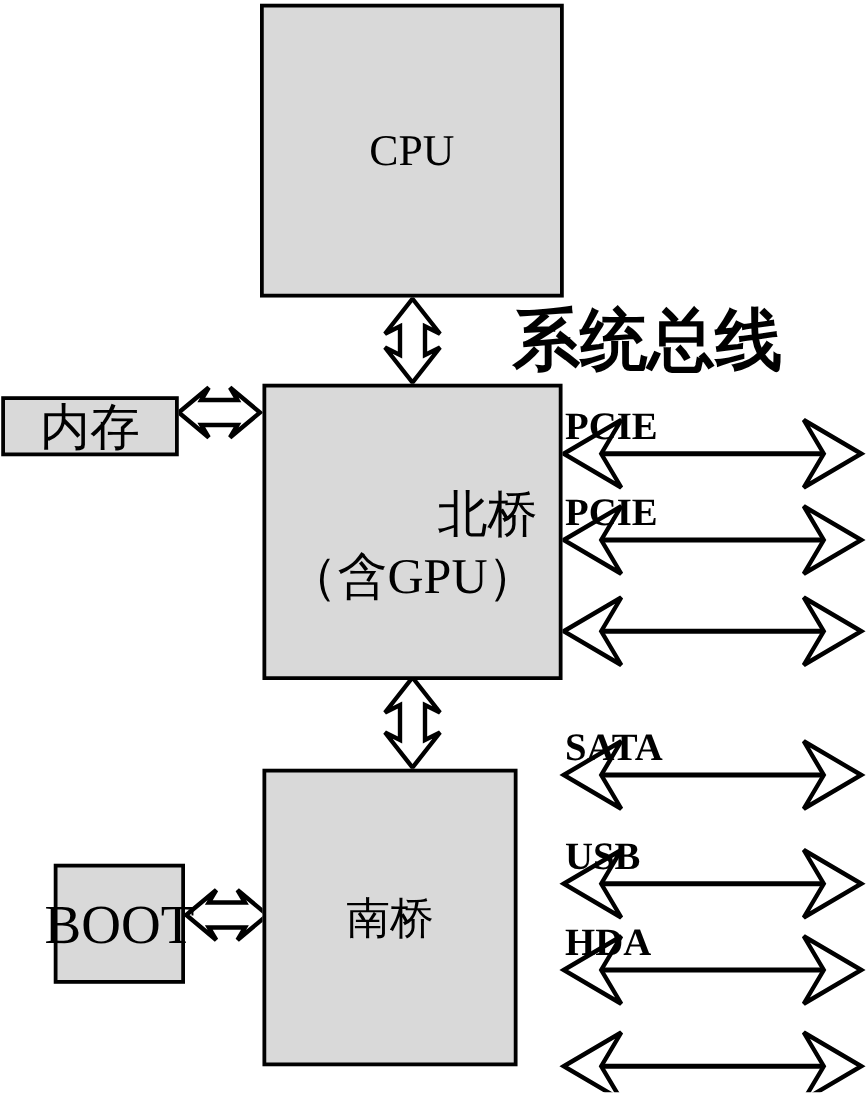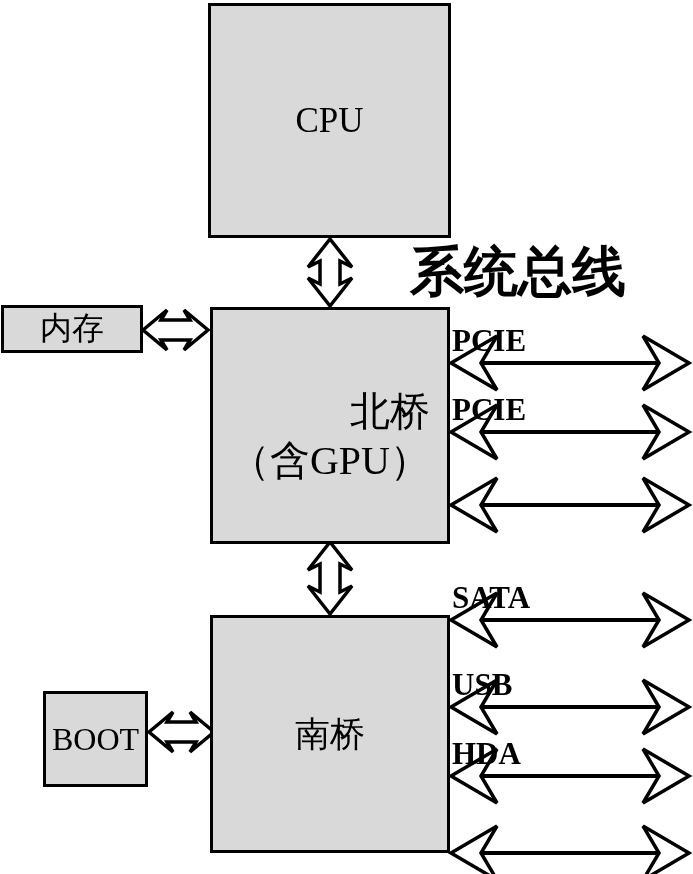--- a/index.html
+++ b/index.html
@@ -26,23 +26,23 @@
     background: var(--box-fill, #d9d9d9);
     border: 3px solid var(--line, #000000);
     box-sizing: border-box;
     display: flex;
     align-items: center;
     justify-content: center;
     text-align: right;
   }
   .box-cpu      { left: 208px; top: 3px;   width: 243px; height: 235px; font-size: 35px; }
   .box-nb       { left: 210px; top: 307px; width: 240px; height: 237px; font-size: 40px; line-height: 49px; padding-top: 20px; }
-  .box-sb       { left: 210px; top: 615px; width: 240px; height: 238px; font-size: 35px; }
-  .box-mem      { left: 1px;   top: 305px; width: 142px; height: 48px;  font-size: 32px; }
-  .box-bootrom  { left: 43px;  top: 691px; width: 105px; height: 96px;  font-size: 32px; line-height: 43px; }
+  .box-sb       { left: 210px; top: 615px; width: 204px; height: 238px; font-size: 35px; }
+  .box-mem      { left: 1px;   top: 317px; width: 142px; height: 48px;  font-size: 40px; }
+  .box-bootrom  { left: 43px;  top: 691px; width: 105px; height: 96px;  font-size: 44px; line-height: 43px; }
   .bus-label {
     position: absolute;
     left: 366px;
     top: 250px;
     font-size: 54px;
     line-height: 44px;
     font-weight: bold;
     white-space: nowrap;
     margin-left: 44px;
   }

